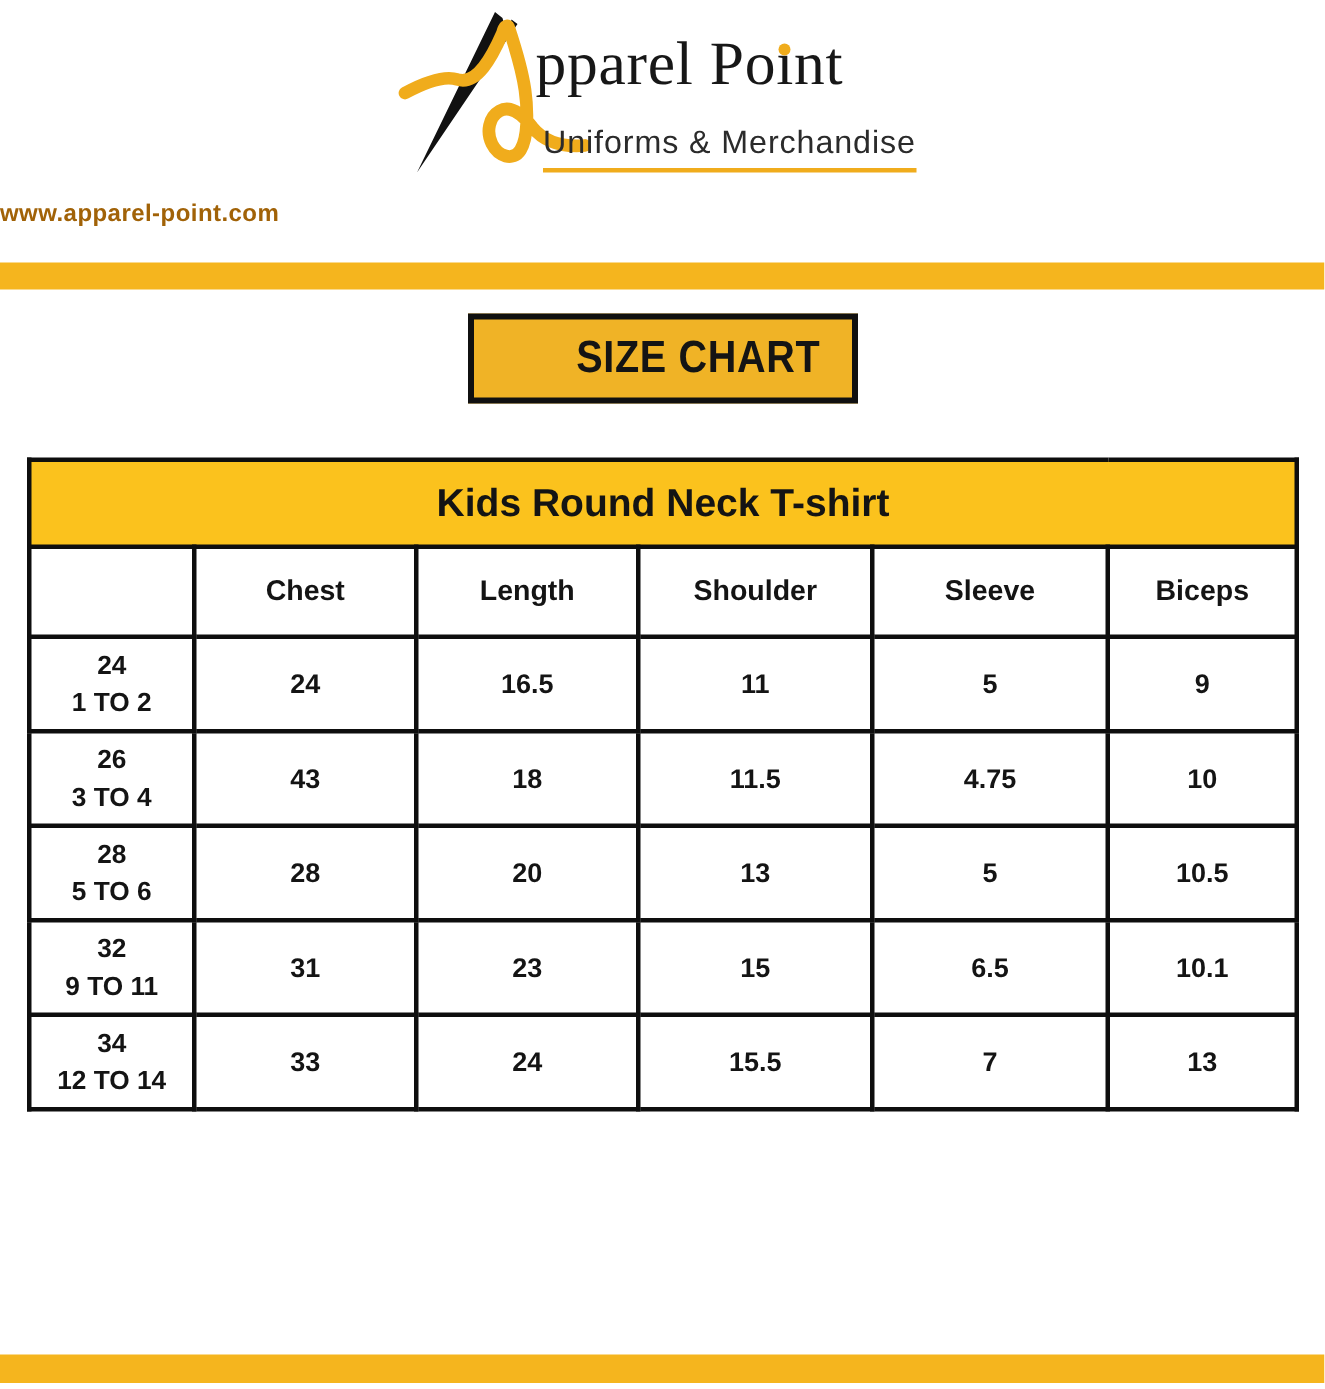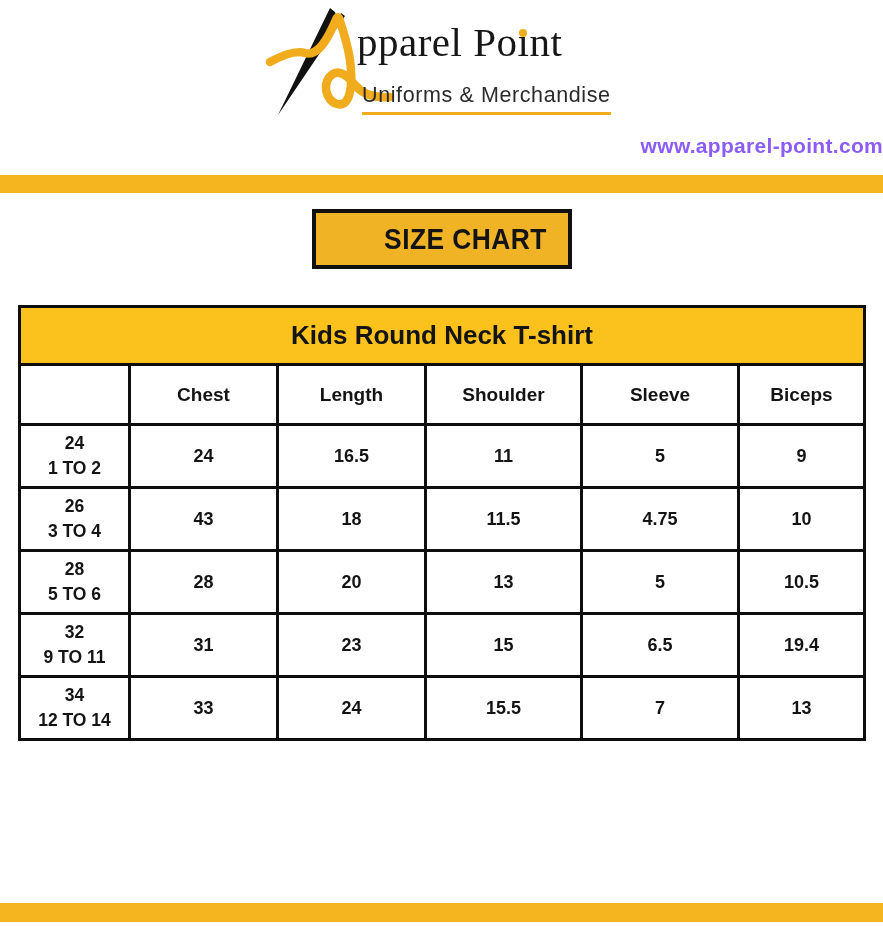--- a/index.html
+++ b/index.html
@@ -23,22 +23,22 @@
     font-family:"Liberation Serif",serif;font-size:41px;letter-spacing:.5px;color:#171717;
   }
   .iwrap{position:relative;display:inline-block;}
   .i-dot{position:absolute;left:50%;margin-left:-4px;top:7px;width:8px;height:8px;border-radius:50%;background:var(--thread-yellow);}
   .tagline{
     position:absolute;left:362px;top:83px;display:inline-block;
     font-size:21.5px;letter-spacing:.6px;color:#2b2b2b;
     padding-bottom:4px;border-bottom:3px solid var(--thread-yellow);
   }
   .website{
-    position:absolute;left:0;right:0;top:134px;text-align:right;
-    font-weight:bold;font-size:21px;letter-spacing:.3px;color:#8b5cf6;
+    position:absolute;left:0;right:0;top:134px;text-align:left;
+    font-weight:bold;font-size:16px;letter-spacing:.3px;color:#a16207;
   }
   
   .bar{position:absolute;left:0;width:100%;background:var(--bar-yellow);}
   .bar-top{top:175px;height:18px;}
   .bar-bottom{top:903px;height:19px;}
   
   .size-box{
     position:absolute;left:50%;transform:translateX(-50%);top:209px;
     width:204px;height:52px;background:var(--box-yellow);border:4px solid #101010;
     display:flex;align-items:center;justify-content:center;padding-left:48px;
@@ -145,21 +145,21 @@
         </tr>
         <tr>
           <td class="size-cell">
             <div>32</div>
             <div>9 TO 11</div>
           </td>
           <td>31</td>
           <td>23</td>
           <td>15</td>
           <td>6.5</td>
-          <td>19.4</td>
+          <td>10.1</td>
         </tr>
         <tr>
           <td class="size-cell">
             <div>34</div>
             <div>12 TO 14</div>
           </td>
           <td>33</td>
           <td>24</td>
           <td>15.5</td>
           <td>7</td>

